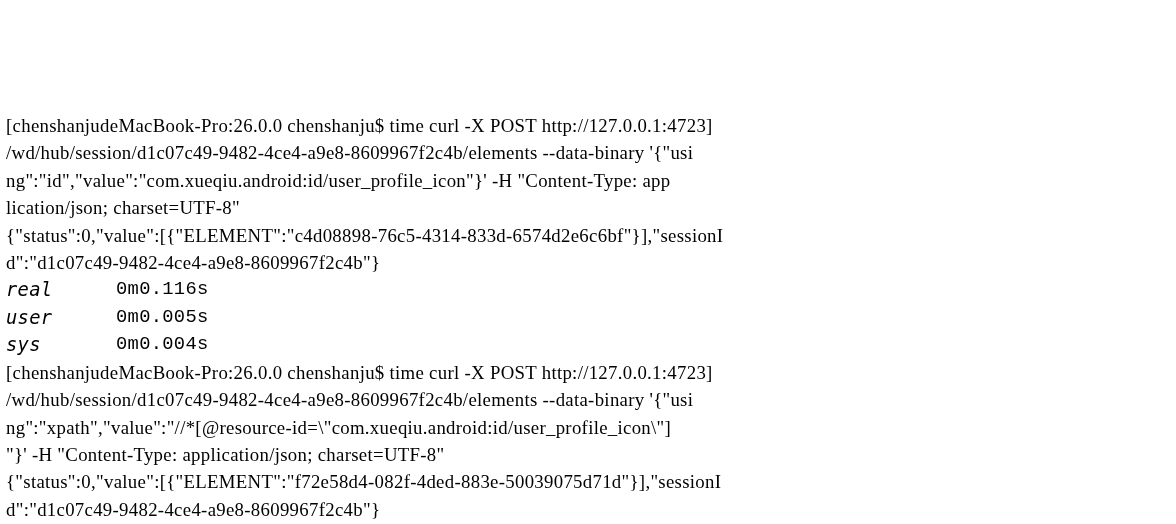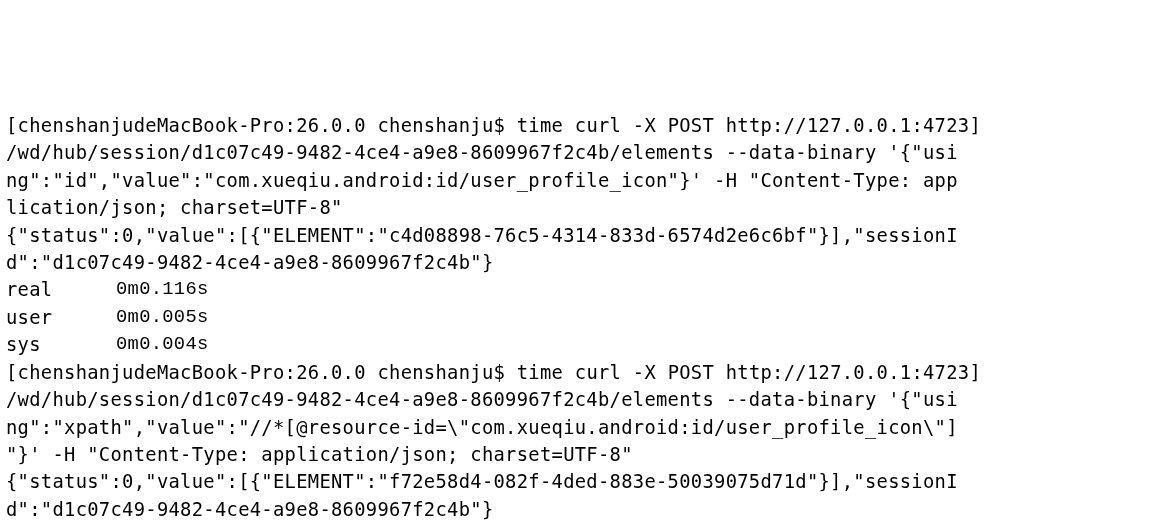--- a/index.html
+++ b/index.html
@@ -23,27 +23,29 @@
     }
     .bracket {
       color: #000000;
     }
     .timing-row {
       display: flex;
     }
     .timing-label {
       width: 110px;
       display: inline-block;
+      font-style: italic;
     }
     .timing-value {
       display: inline-block;
       font-family: Liberation Mono, monospace;
     }
     .prompt-line {
       display: block;
+      font-family: Liberation Serif, serif;
     }
   </style>
 </head>
 <body>
 
 
 
 <div class="terminal-block"><span class="prompt-line"><span class="bracket">[</span><span>chenshanjudeMacBook-Pro:26.0.0 chenshanju$</span><span> time curl -X POST http://127.0.0.1:4723</span><span class="bracket">]</span></span><span class="prompt-line">/wd/hub/session/d1c07c49-9482-4ce4-a9e8-8609967f2c4b/elements --data-binary '{"usi</span><span class="prompt-line">ng":"id","value":"com.xueqiu.android:id/user_profile_icon"}' -H "Content-Type: app</span><span class="prompt-line">lication/json; charset=UTF-8"</span><span class="prompt-line">{"status":0,"value":[{"ELEMENT":"c4d08898-76c5-4314-833d-6574d2e6c6bf"}],"sessionI</span><span class="prompt-line">d":"d1c07c49-9482-4ce4-a9e8-8609967f2c4b"}</span><div class="timing-row"><span class="timing-label">real</span><span class="timing-value">0m0.116s</span></div><div class="timing-row"><span class="timing-label">user</span><span class="timing-value">0m0.005s</span></div><div class="timing-row"><span class="timing-label">sys</span><span class="timing-value">0m0.004s</span></div><span class="prompt-line"><span class="bracket">[</span><span>chenshanjudeMacBook-Pro:26.0.0 chenshanju$</span><span> time curl -X POST http://127.0.0.1:4723</span><span class="bracket">]</span></span><span class="prompt-line">/wd/hub/session/d1c07c49-9482-4ce4-a9e8-8609967f2c4b/elements --data-binary '{"usi</span><span class="prompt-line">ng":"xpath","value":"//*[@resource-id=\"com.xueqiu.android:id/user_profile_icon\"]</span><span class="prompt-line">"}' -H "Content-Type: application/json; charset=UTF-8"</span><span class="prompt-line">{"status":0,"value":[{"ELEMENT":"f72e58d4-082f-4ded-883e-50039075d71d"}],"sessionI</span><span class="prompt-line">d":"d1c07c49-9482-4ce4-a9e8-8609967f2c4b"}</span><div class="timing-row"><span class="timing-label">real</span><span class="timing-value">0m0.311s</span></div></div>
 
 

